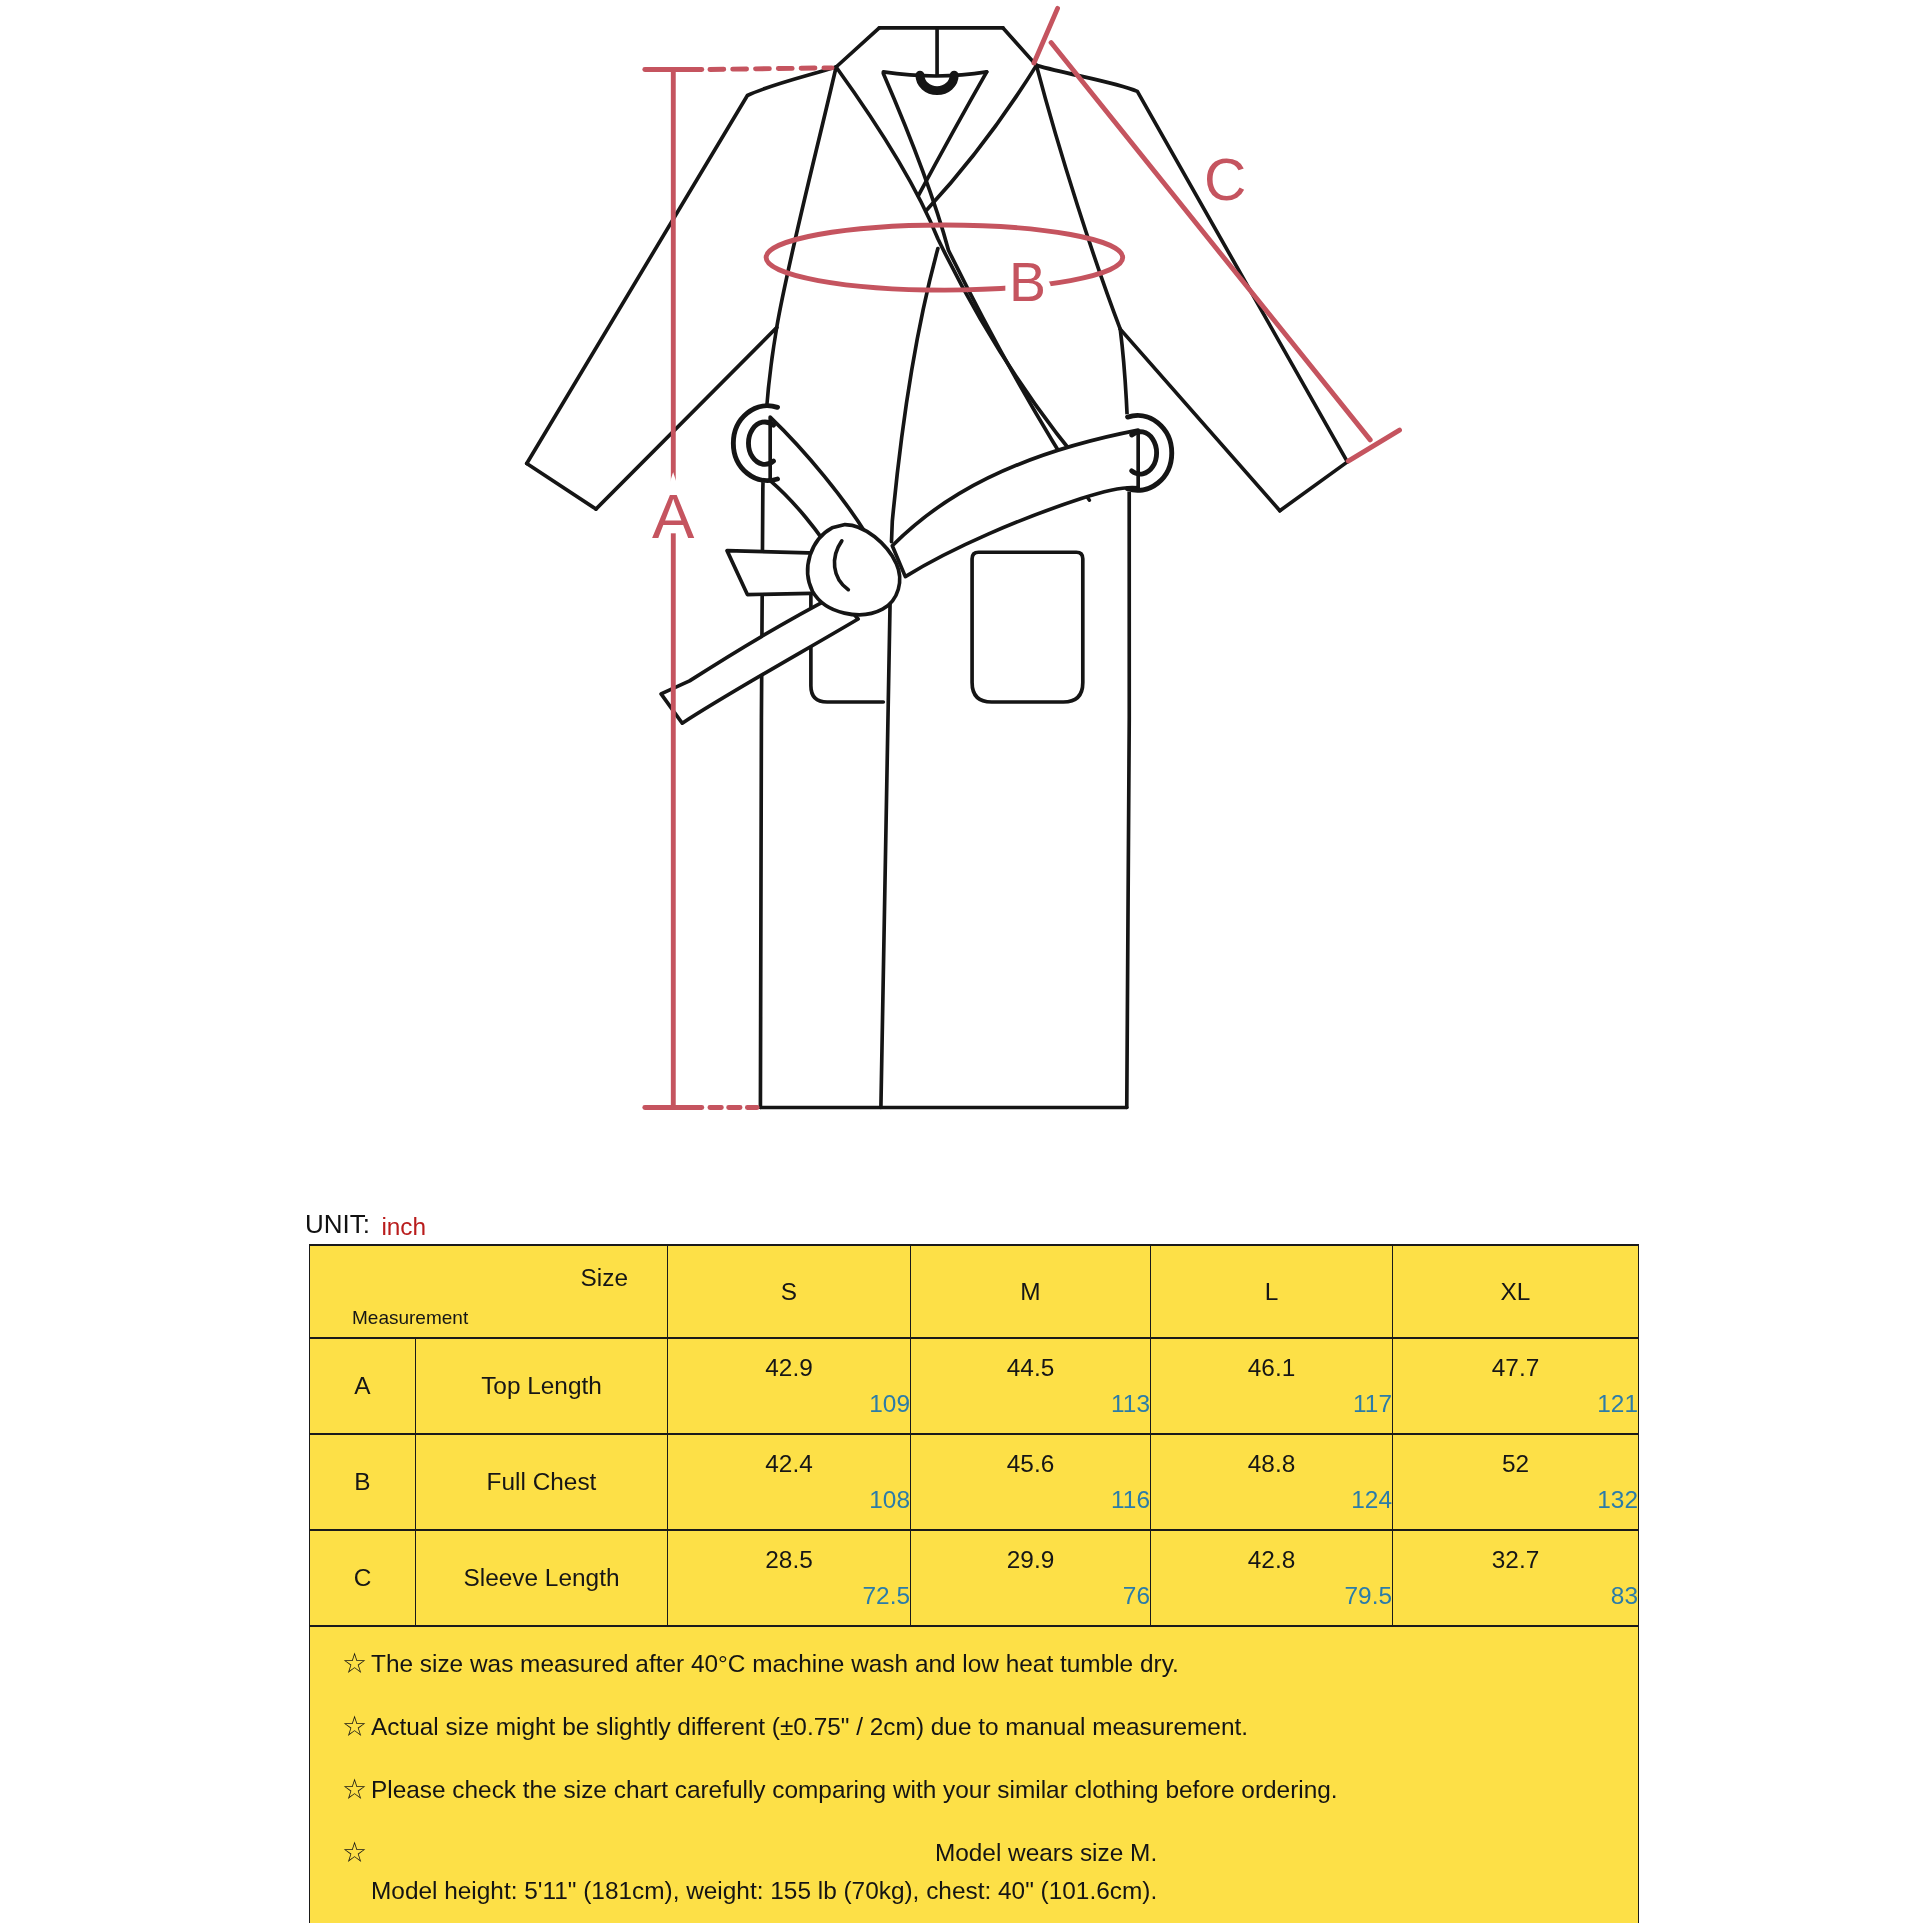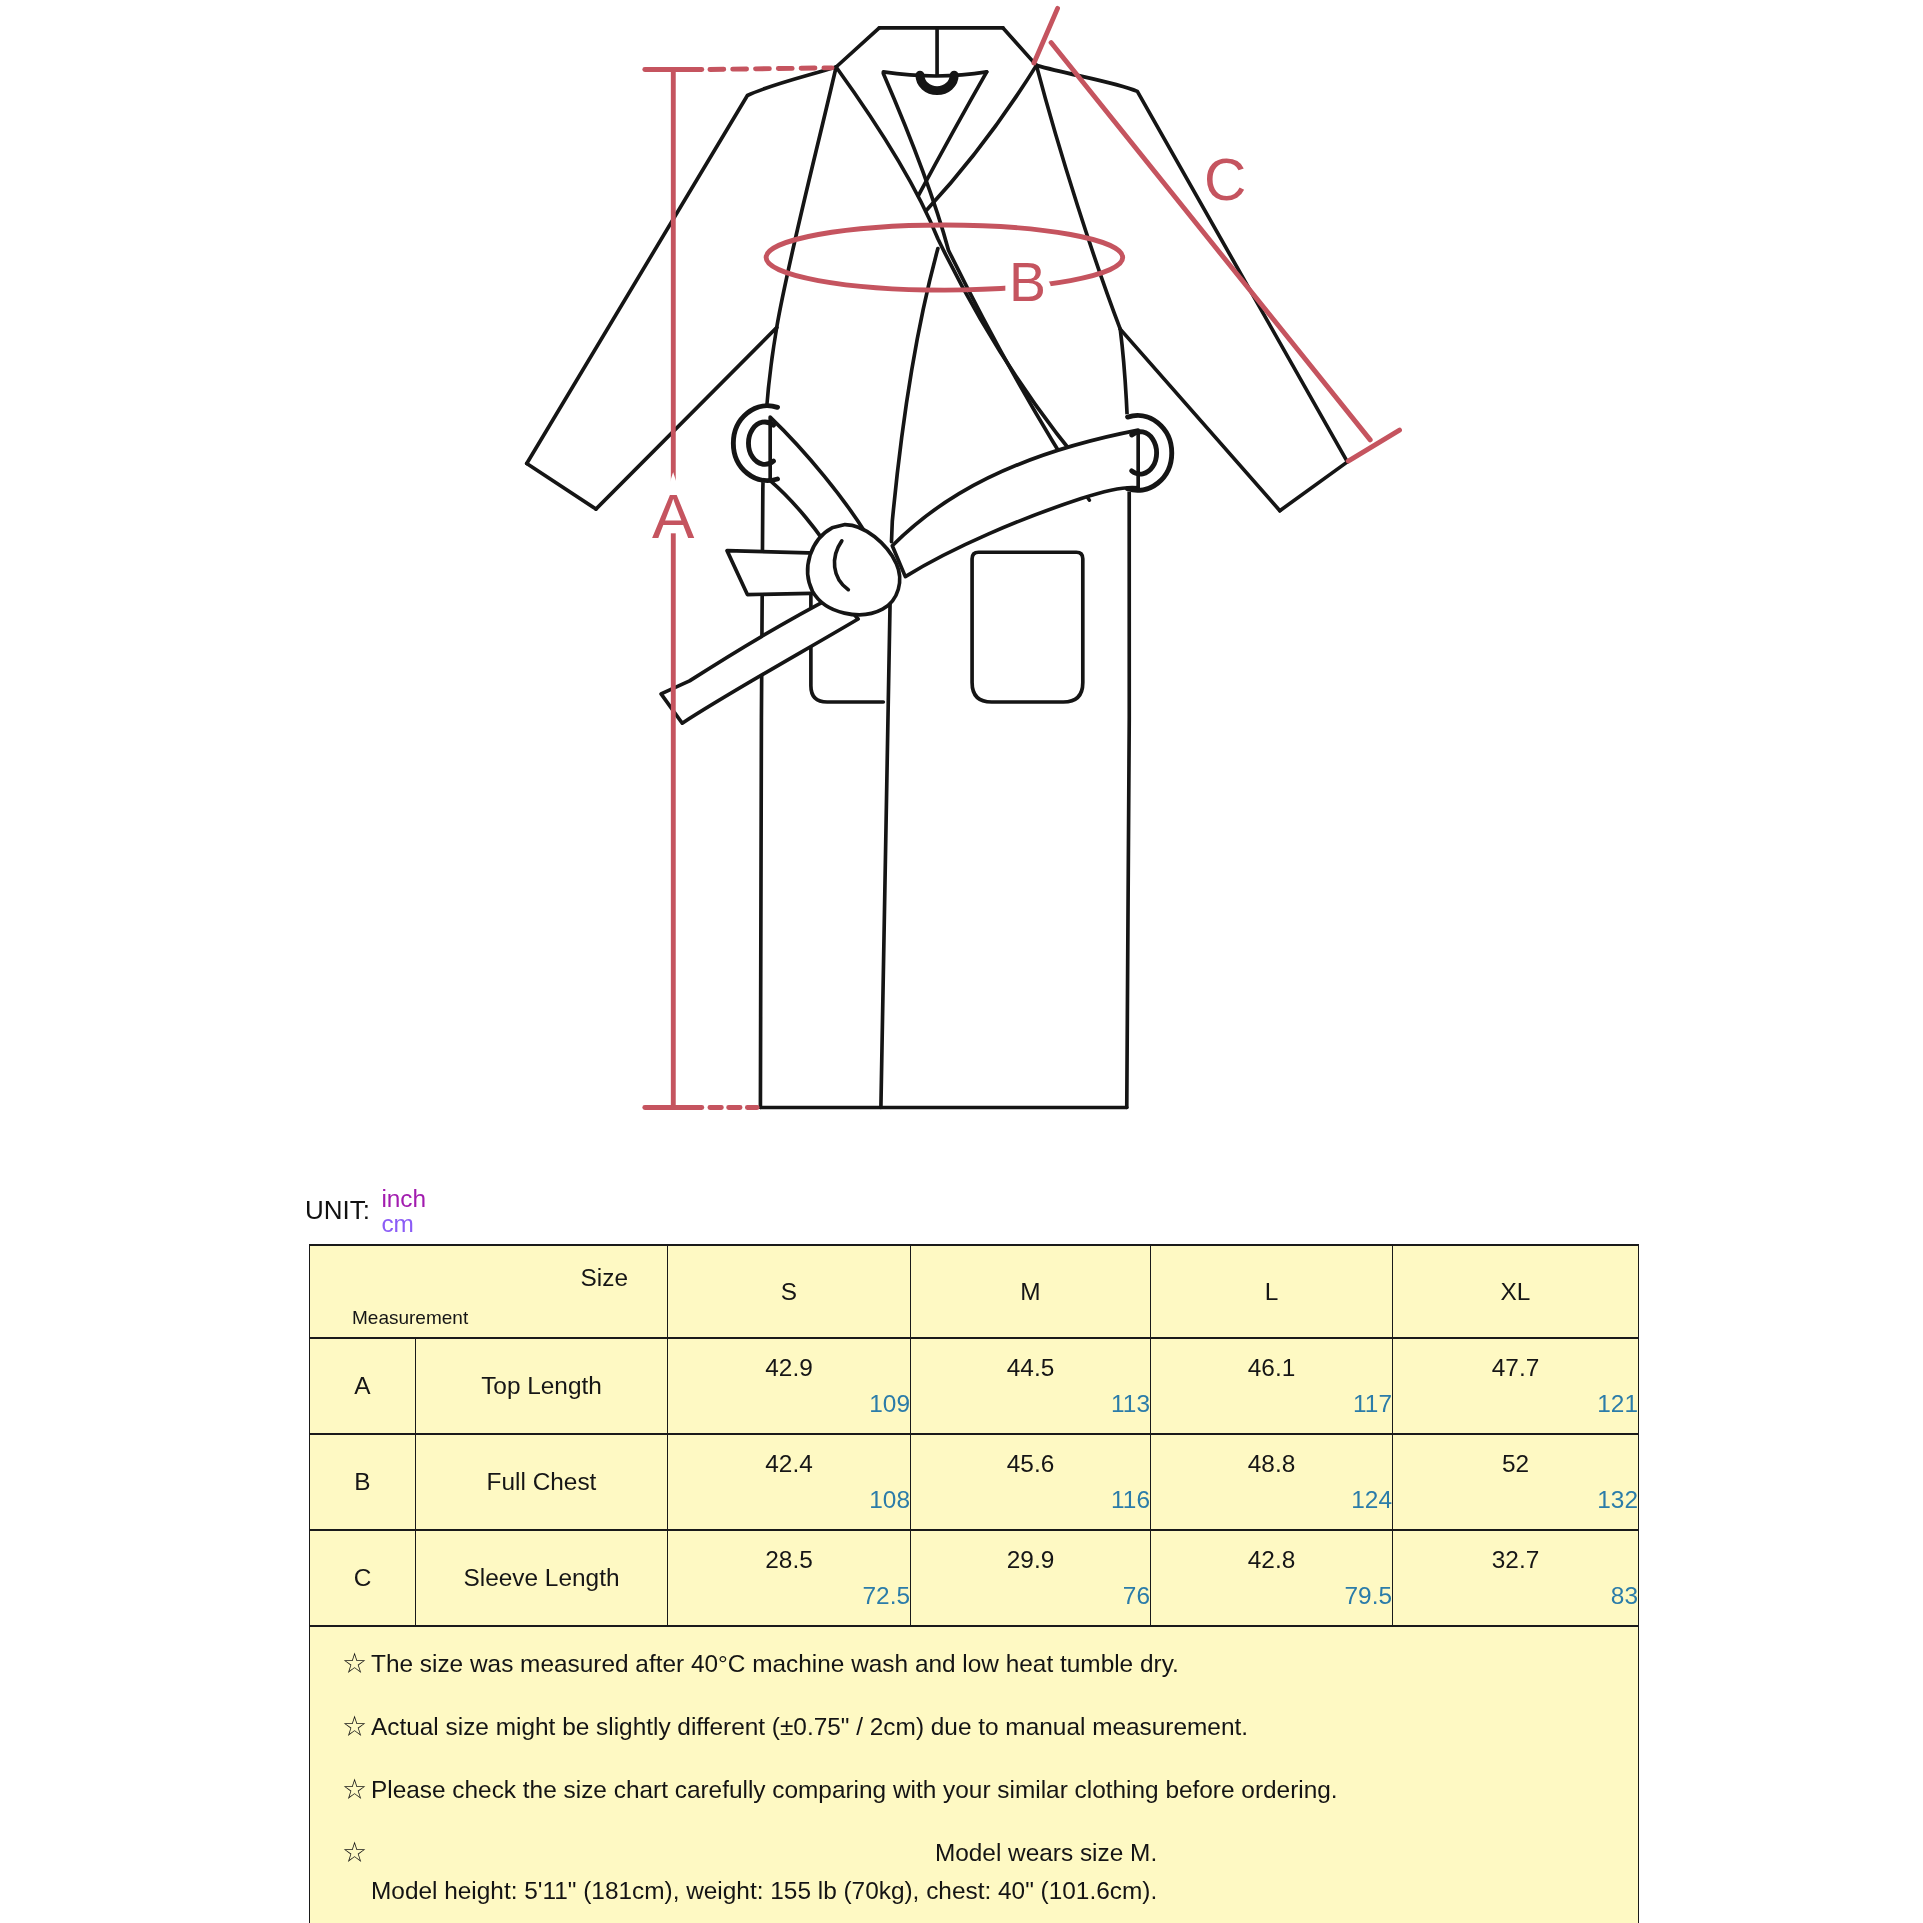--- a/index.html
+++ b/index.html
@@ -9,28 +9,28 @@
   #diagram-svg{position:absolute;left:0;top:0;}
   .ln{fill:none;stroke:#151515;stroke-width:4.5;stroke-linecap:round;stroke-linejoin:round;}
   .lnf{fill:#ffffff;stroke:#151515;stroke-width:4.5;stroke-linejoin:round;}
   .pink{fill:none;stroke:#c5545f;stroke-width:6;stroke-linecap:round;}
   .pink-label{fill:#c5545f;stroke:#ffffff;stroke-width:20;paint-order:stroke;
               font-family:"Liberation Sans",sans-serif;font-weight:400;}
   
   #unit{position:absolute;left:305px;top:1186px;display:flex;align-items:center;}
   #unit .u-label{font-size:26px;color:#111;margin:0 11.4px 1.6px 0;}
   #unit .u-stack{display:flex;flex-direction:column;line-height:25px;font-size:24.4px;}
-  #unit .u-inch{color:#a21caf;}
+  #unit .u-inch{color:#b91c1c;margin-top:28px;}
   #unit .u-cm{color:#8b5cf6;}
   
   #size-table{position:absolute;left:309px;top:1244px;width:1329px;border-collapse:collapse;
               table-layout:fixed;}
   #size-table td,#size-table th{border:1.6px solid #1a1a1a;border-top-width:2.4px;border-bottom-width:2.4px;
               text-align:center;vertical-align:middle;font-weight:400;font-size:24.4px;color:#161616;
-              padding:0;background:#fef9c3;}
+              padding:0;background:#fde047;}
   tr.hdr{height:93px;}
   tr.datarow{height:96px;}
   td.corner{position:relative;
      background:linear-gradient(to bottom right,#fff 49.65%,#1a1a1a 49.65%,#1a1a1a 50.35%,#fff 50.35%);}
   td.corner .size-lbl{position:absolute;top:18px;right:39px;font-size:24.4px;}
   td.corner .meas-lbl{position:absolute;bottom:8.1px;left:42px;font-size:19px;}
   .val-inch{color:#161616;line-height:36px;}
   .val-cm{color:#2b7ca9;line-height:36px;text-align:right;}
   td.notes-cell{height:293px;text-align:left;vertical-align:top;}
   .notes-wrap{padding:24.4px 33px 0 28px;}

